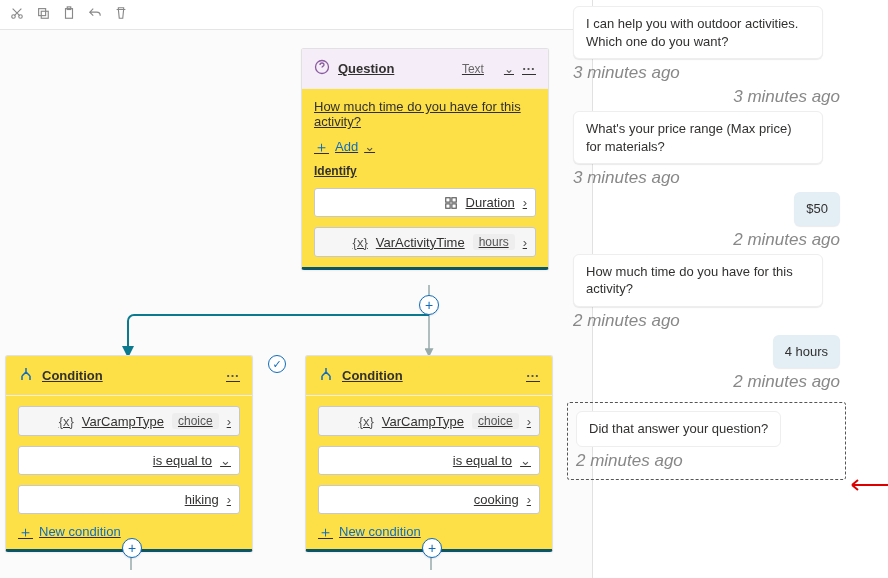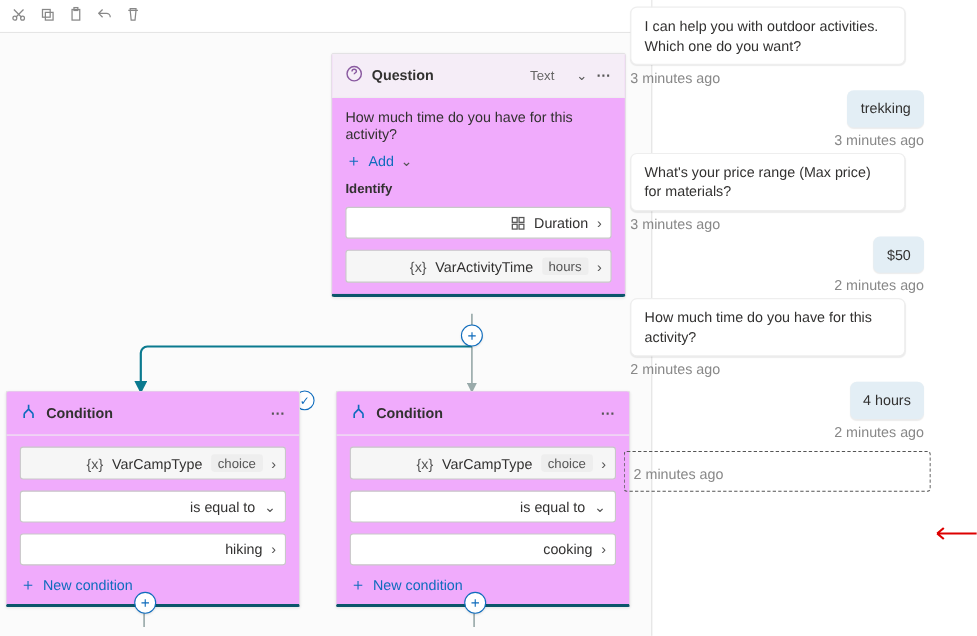--- a/index.html
+++ b/index.html
@@ -28,25 +28,26 @@
     display: flex;
     align-items: center;
     gap: 12px;
     padding: 0 10px;
     color: #888;
     background:#fff;
   }
   .toolbar svg { width:14px; height:14px; stroke:#888; fill:none; stroke-width:1.3; }
   .card {
     position: absolute;
-    background: #f0abfc;
+    background: #fde047;
     border: 1px solid #e1e1e1;
     border-radius: 3px;
     box-shadow: 0 1px 2px rgba(0,0,0,0.06);
-    width: 268px;
+    width: 248px;
+    text-decoration: underline;
   }
   .card.cond { border-bottom: 3px solid #0b556a; }
   .card.quest { border-bottom: 3px solid #0b556a; }
   .card-head {
     display:flex; align-items:center; gap:8px;
     padding:10px 12px;
     border-bottom:1px solid #eee;
   }
   .card-head.quest-head { background:#f5edf7; }
   .card-head .title { font-weight:600; flex:1; }
@@ -89,21 +90,21 @@
   .bubble {
     max-width: 250px;
     border-radius:6px;
     padding:8px 12px;
     font-size:13px;
     line-height:1.35;
     box-shadow:0 1px 1px rgba(0,0,0,0.08);
   }
   .bot { background:#fff; border:1px solid #eee; align-self:flex-start; }
   .user { background:#e3eef5; align-self:flex-end; }
-  .ts { font-size:13px; color:#888; }
+  .ts { font-size:17px; color:#888;font-style:italic; }
   .ts.left{ align-self:flex-start; }
   .ts.right{ align-self:flex-end; }
   .followup {
     border:1.5px dashed #555; border-radius:3px;
     padding:8px; margin-top:6px;
     margin-left:-6px; margin-right:-6px;
   }
   .arrow {
     position:absolute; right:0; top:477px;
     color:#d00;
@@ -266,36 +267,36 @@
         </div>
     </div>
   </div>
   <div class="plusnode" style="left:422px; top:538px;">+</div>
 </div>
 
 <div class="chat">
   <div class="bubble bot">I can help you with outdoor activities. Which one do you want?</div>
   <div class="ts left">3 minutes ago</div>
 
-  <div class="bubble user">trekking</div>
   <div class="ts right">3 minutes ago</div>
 
   <div class="bubble bot">What's your price range (Max price) for materials?</div>
   <div class="ts left">3 minutes ago</div>
 
   <div class="bubble user">$50</div>
   <div class="ts right">2 minutes ago</div>
 
   <div class="bubble bot">How much time do you have for this activity?</div>
   <div class="ts left">2 minutes ago</div>
 
   <div class="bubble user">4 hours</div>
   <div class="ts right">2 minutes ago</div>
 
 
   <div class="followup">
+    <div class="bubble bot" style="box-shadow:none;border:1px solid #eee;display:inline-block">Did that answer your question?</div>
     <div class="ts left" style="margin-top:4px">2 minutes ago</div>
   </div>
 </div>
 
 <svg class="arrow" width="42" height="16">
     <path d="M42 8 H6 M6 8 l6 -5 M6 8 l6 5" stroke="#d00" stroke-width="2" fill="none"></path>
   </svg>
 
 </body></html>

